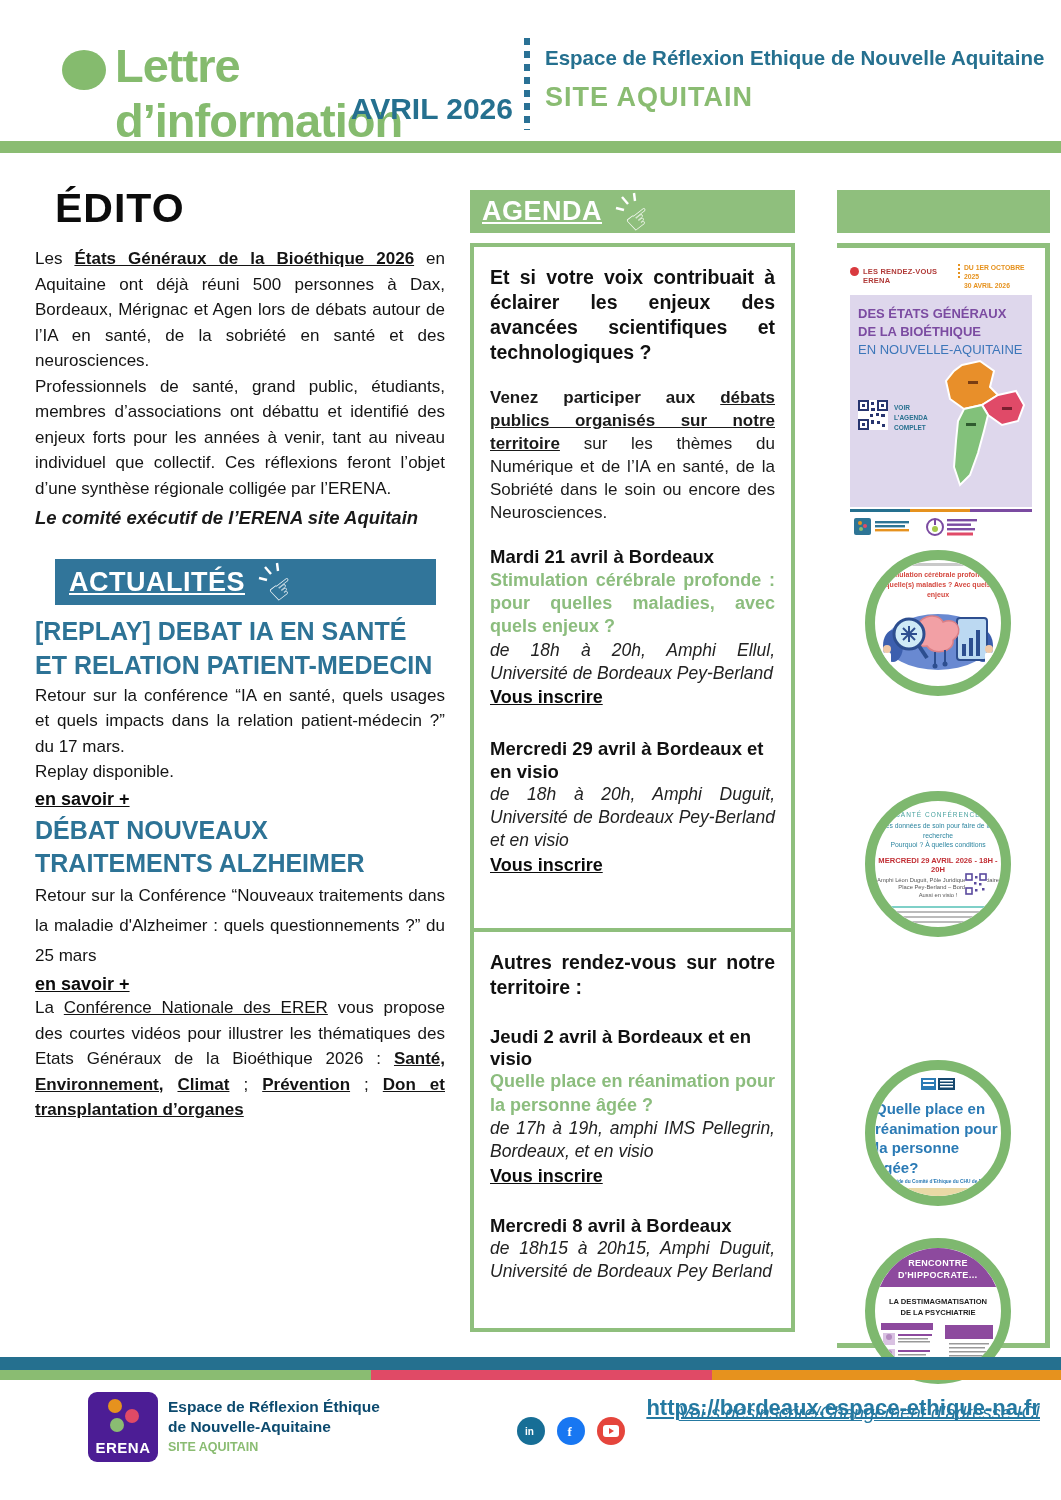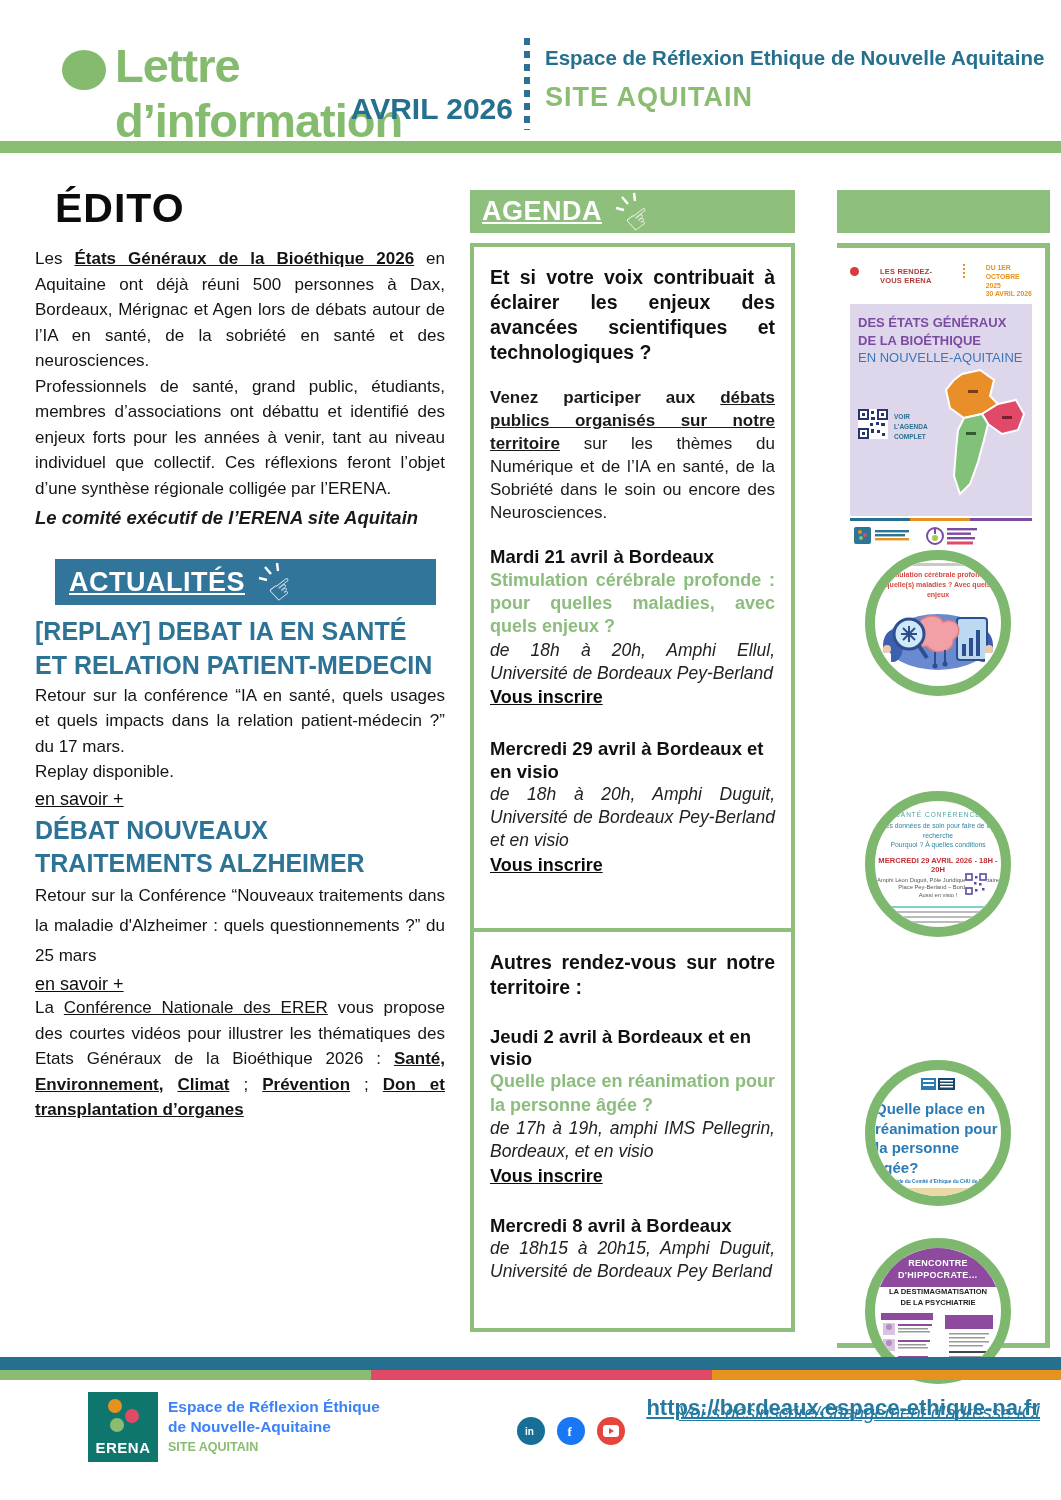--- a/index.html
+++ b/index.html
@@ -26,42 +26,42 @@
   .p-body { font-size:17px; line-height:1.5; text-align:justify; color:#141414; }
   .u { text-decoration:underline; }
   .b { font-weight:bold; }
   .signature { font-size:18.5px; font-weight:bold; font-style:italic; margin-top:6px; }
 
   .sec-bar { height:46px; background:#31759a; display:flex; align-items:center; padding-left:14px; margin:0; }
   .sec-bar-label { color:#ffffff; font-size:27px; font-weight:bold; text-decoration:underline; letter-spacing:.5px; }
   .hand { margin-left:12px; }
 
   .news-h { color:#2d7396; font-size:25px; font-weight:bold; line-height:1.35; margin-top:10px; }
-  .more { display:inline-block; font-size:18px; font-weight:normal; text-decoration:underline; color:#0c0c0c; margin-top:4px; }
+  .more { display:inline-block; font-size:18px; font-weight:bold; text-decoration:underline; color:#0c0c0c; margin-top:4px; }
 
   
   .agenda-bar { left:470px; top:190px; width:325px; height:43px; background:#8fbf7d;
                 display:flex; align-items:center; padding-left:12px; }
   .agd-box { left:470px; width:325px; border:4px solid #8fbf7d; background:#fff; padding:18px 16px 10px 16px; overflow:hidden; }
   .agd-box1 { top:243px; height:694px; }
   .agd-box2 { top:928px; height:404px; }
   .agd-intro { font-size:19.5px; font-weight:bold; line-height:1.28; text-align:justify; color:#111; }
   .agd-p { font-size:17px; line-height:1.35; text-align:justify; margin-top:22px; }
   .evt { margin-top:22px; }
   .evt-date { font-size:18.5px; font-weight:bold; line-height:1.2; color:#111; }
   .evt-title { font-size:18px; font-weight:bold; line-height:1.3; color:#8cbd7e; text-align:justify; }
   .evt-det { font-size:17.5px; font-style:italic; line-height:1.33; text-align:justify; color:#222; }
   .evt-cta { display:inline-block; font-size:18px; font-weight:bold; text-decoration:underline; color:#0c0c0c; margin-top:2px; }
 
   
   .sb-topbar { left:837px; top:190px; width:213px; height:43px; background:#8fbf7d; }
   .sb-frame { left:837px; top:243px; width:213px; height:1105px;
               border-top:5px solid #8fbf7d; border-right:5px solid #8fbf7d; border-bottom:5px solid #8fbf7d; background:#fff; }
   .poster { left:13px; top:16px; width:182px; height:268px; background:#fff; }
-  .poster-kicker { display:flex; align-items:flex-start; gap:21px; }
+  .poster-kicker { display:flex; align-items:flex-start; gap:4px; }
   .pk-dot { width:9px; height:9px; border-radius:50%; background:#d93a3f; margin-top:3px; flex:none; }
   .pk-label { font-size:7.5px; font-weight:bold; color:#b03a38; letter-spacing:.2px; margin-top:3px; }
   .pk-sep { width:2px; height:16px; background:repeating-linear-gradient(to bottom,#e6921e 0 2px,transparent 2px 4px); flex:none; }
   .pk-dates { font-size:6.8px; font-weight:bold; color:#e6921e; line-height:1.3; }
   .poster-lav { margin-top:5px; background:#ded7ec; height:212px; padding:10px 8px; position:relative; }
   .pl-t1 { font-size:13px; font-weight:bold; color:#7b4ba1; line-height:1.35; }
   .pl-t3 { font-size:13px; font-weight:normal; color:#3c76b9; line-height:1.35; }
   .pl-map { position:absolute; right:2px; top:62px; }
   .pl-qr { position:absolute; left:8px; top:105px; }
   .pl-qrcap { position:absolute; left:44px; top:108px; font-size:6.5px; font-weight:bold; color:#27708f; line-height:1.5; }
@@ -75,31 +75,31 @@
   .tinybar { background:#c9c9c9; height:3px; border-radius:2px; margin:3px auto; }
   .c1-red { font-size:7px; font-weight:bold; color:#d4483f; text-align:center; line-height:1.45; margin-top:4px; }
   .c2-top { font-size:6.5px; color:#4aa3a0; text-align:center; margin-top:10px; letter-spacing:1px; }
   .c2-teal { font-size:6.8px; color:#2e86a0; text-align:center; line-height:1.4; margin-top:3px; }
   .c2-red { font-size:7.6px; font-weight:bold; color:#c22f35; text-align:center; margin-top:6px; }
   .c2-gray { font-size:5.8px; color:#555; text-align:center; line-height:1.35; margin-top:3px; }
   .c3-title { font-size:15px; font-weight:bold; color:#2a7ab5; line-height:1.3; margin-top:9px; }
   .c3-sub { font-size:4.8px; font-weight:bold; color:#2a7ab5; text-align:center; margin-top:2px; }
   .c4-banner { background:#8d4a9e; color:#fff; font-size:9px; font-weight:bold; text-align:center;
                padding:10px 4px 6px 4px; line-height:1.3; letter-spacing:.3px; }
-  .c4-title { font-size:7.6px; font-weight:bold; color:#222; text-align:center; line-height:1.4; margin-top:0; }
+  .c4-title { font-size:7.6px; font-weight:bold; color:#222; text-align:center; line-height:1.4; margin-top:10px; }
 
   
   .ft-teal { left:0; top:1357px; width:1061px; height:13px; background:#25708f; }
   .ft-tri  { left:0; top:1370px; width:1061px; height:10px;
              background:linear-gradient(to right,#8abc72 0 371px,#e04a66 371px 712px,#e6921e 712px 100%); }
-  .ft-logo { left:88px; top:1392px; width:70px; height:70px; background:#0f766e; border-radius:0; }
+  .ft-logo { left:88px; top:1392px; width:70px; height:70px; background:#4c1d95; border-radius:9px; }
   .ft-logo-txt { position:absolute; left:0; bottom:6px; width:70px; text-align:center;
                  color:#fff; font-weight:bold; font-size:15px; letter-spacing:.5px; }
   .ft-org { left:168px; top:1397px; width:300px; }
-  .ft-org-l { font-size:15.5px; font-weight:bold; color:#3b82f6; line-height:1.3; }
+  .ft-org-l { font-size:15.5px; font-weight:bold; color:#0c4a6e; line-height:1.3; }
   .ft-org-s { font-size:12.5px; font-weight:bold; color:#8abc72; margin-top:3px; }
   .soc { top:1417px; width:28px; height:28px; border-radius:50%; display:flex; align-items:center; justify-content:center; }
   .soc-in { left:517px; background:#176e96; }
   .soc-fb { left:557px; background:#1877f2; }
   .soc-yt { left:597px; background:#e5453c; }
   .ft-url { left:640px; top:1395px; width:400px; text-align:right; font-size:22px; font-weight:bold;
             color:#2579a1; text-decoration:underline; }
   .ft-unsub { left:640px; top:1402px; width:400px; text-align:right; font-size:18.5px; font-style:italic;
               color:#2579a1; text-decoration:underline; }
 </style>

